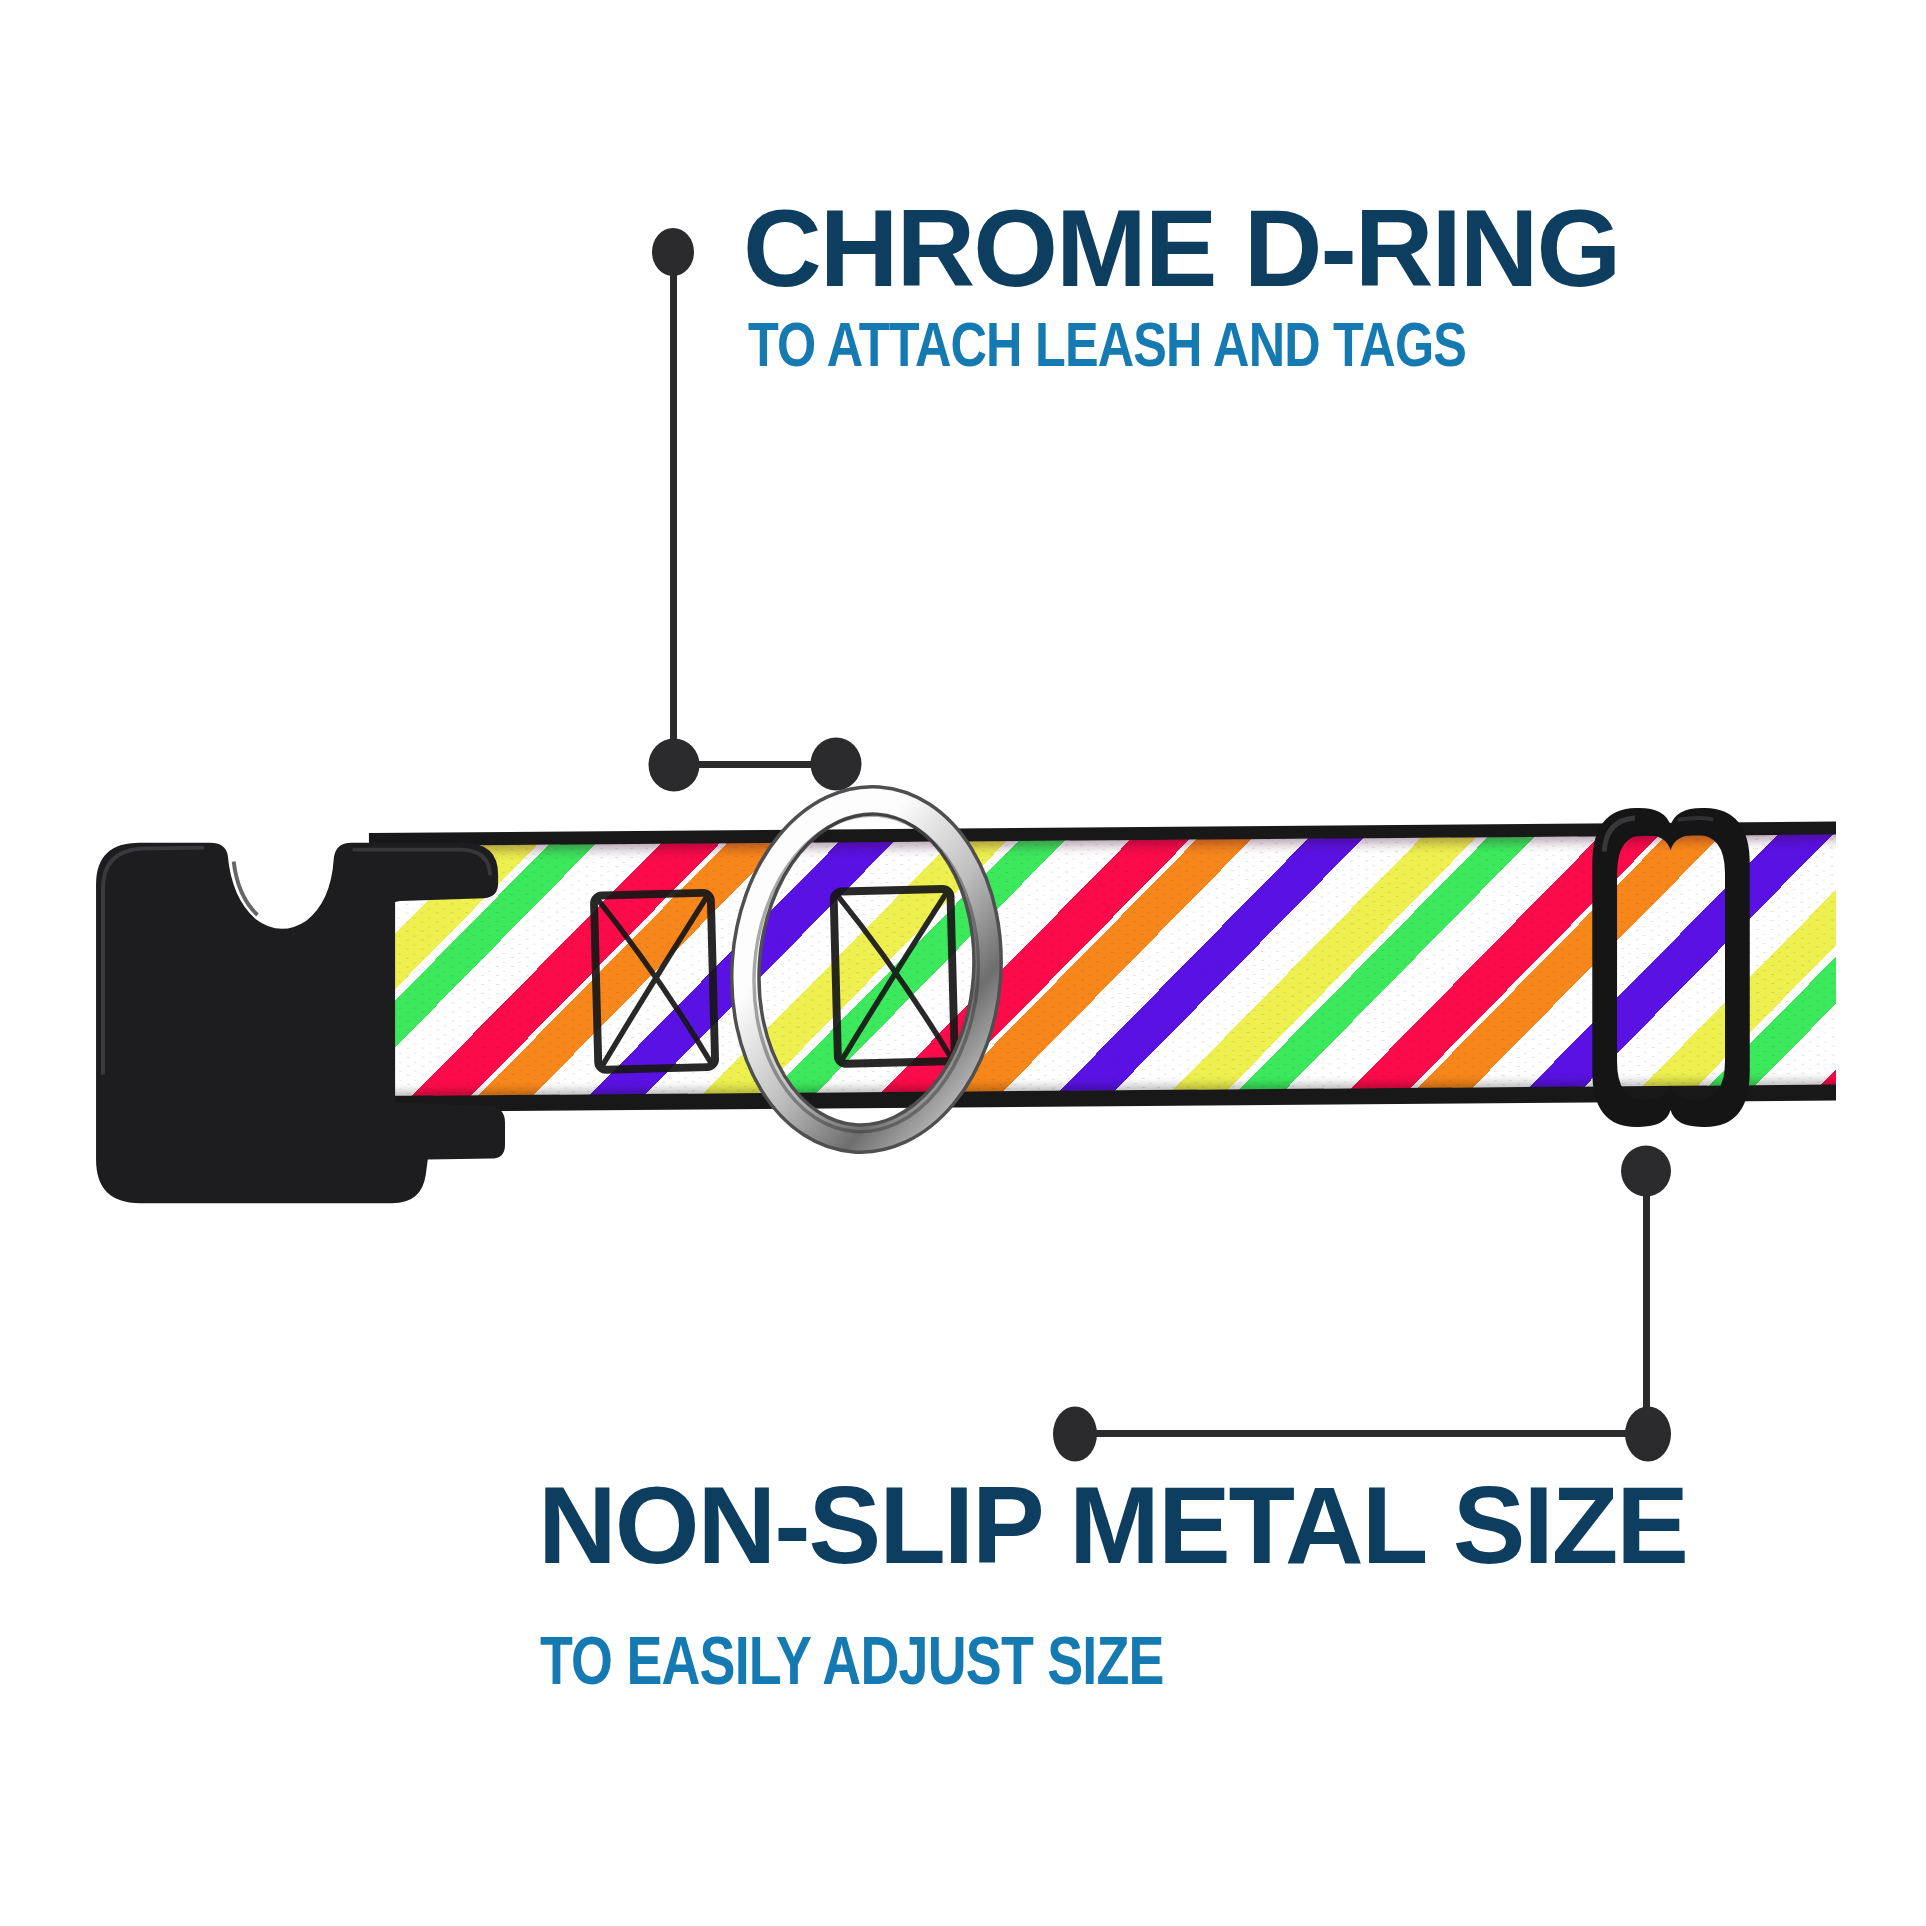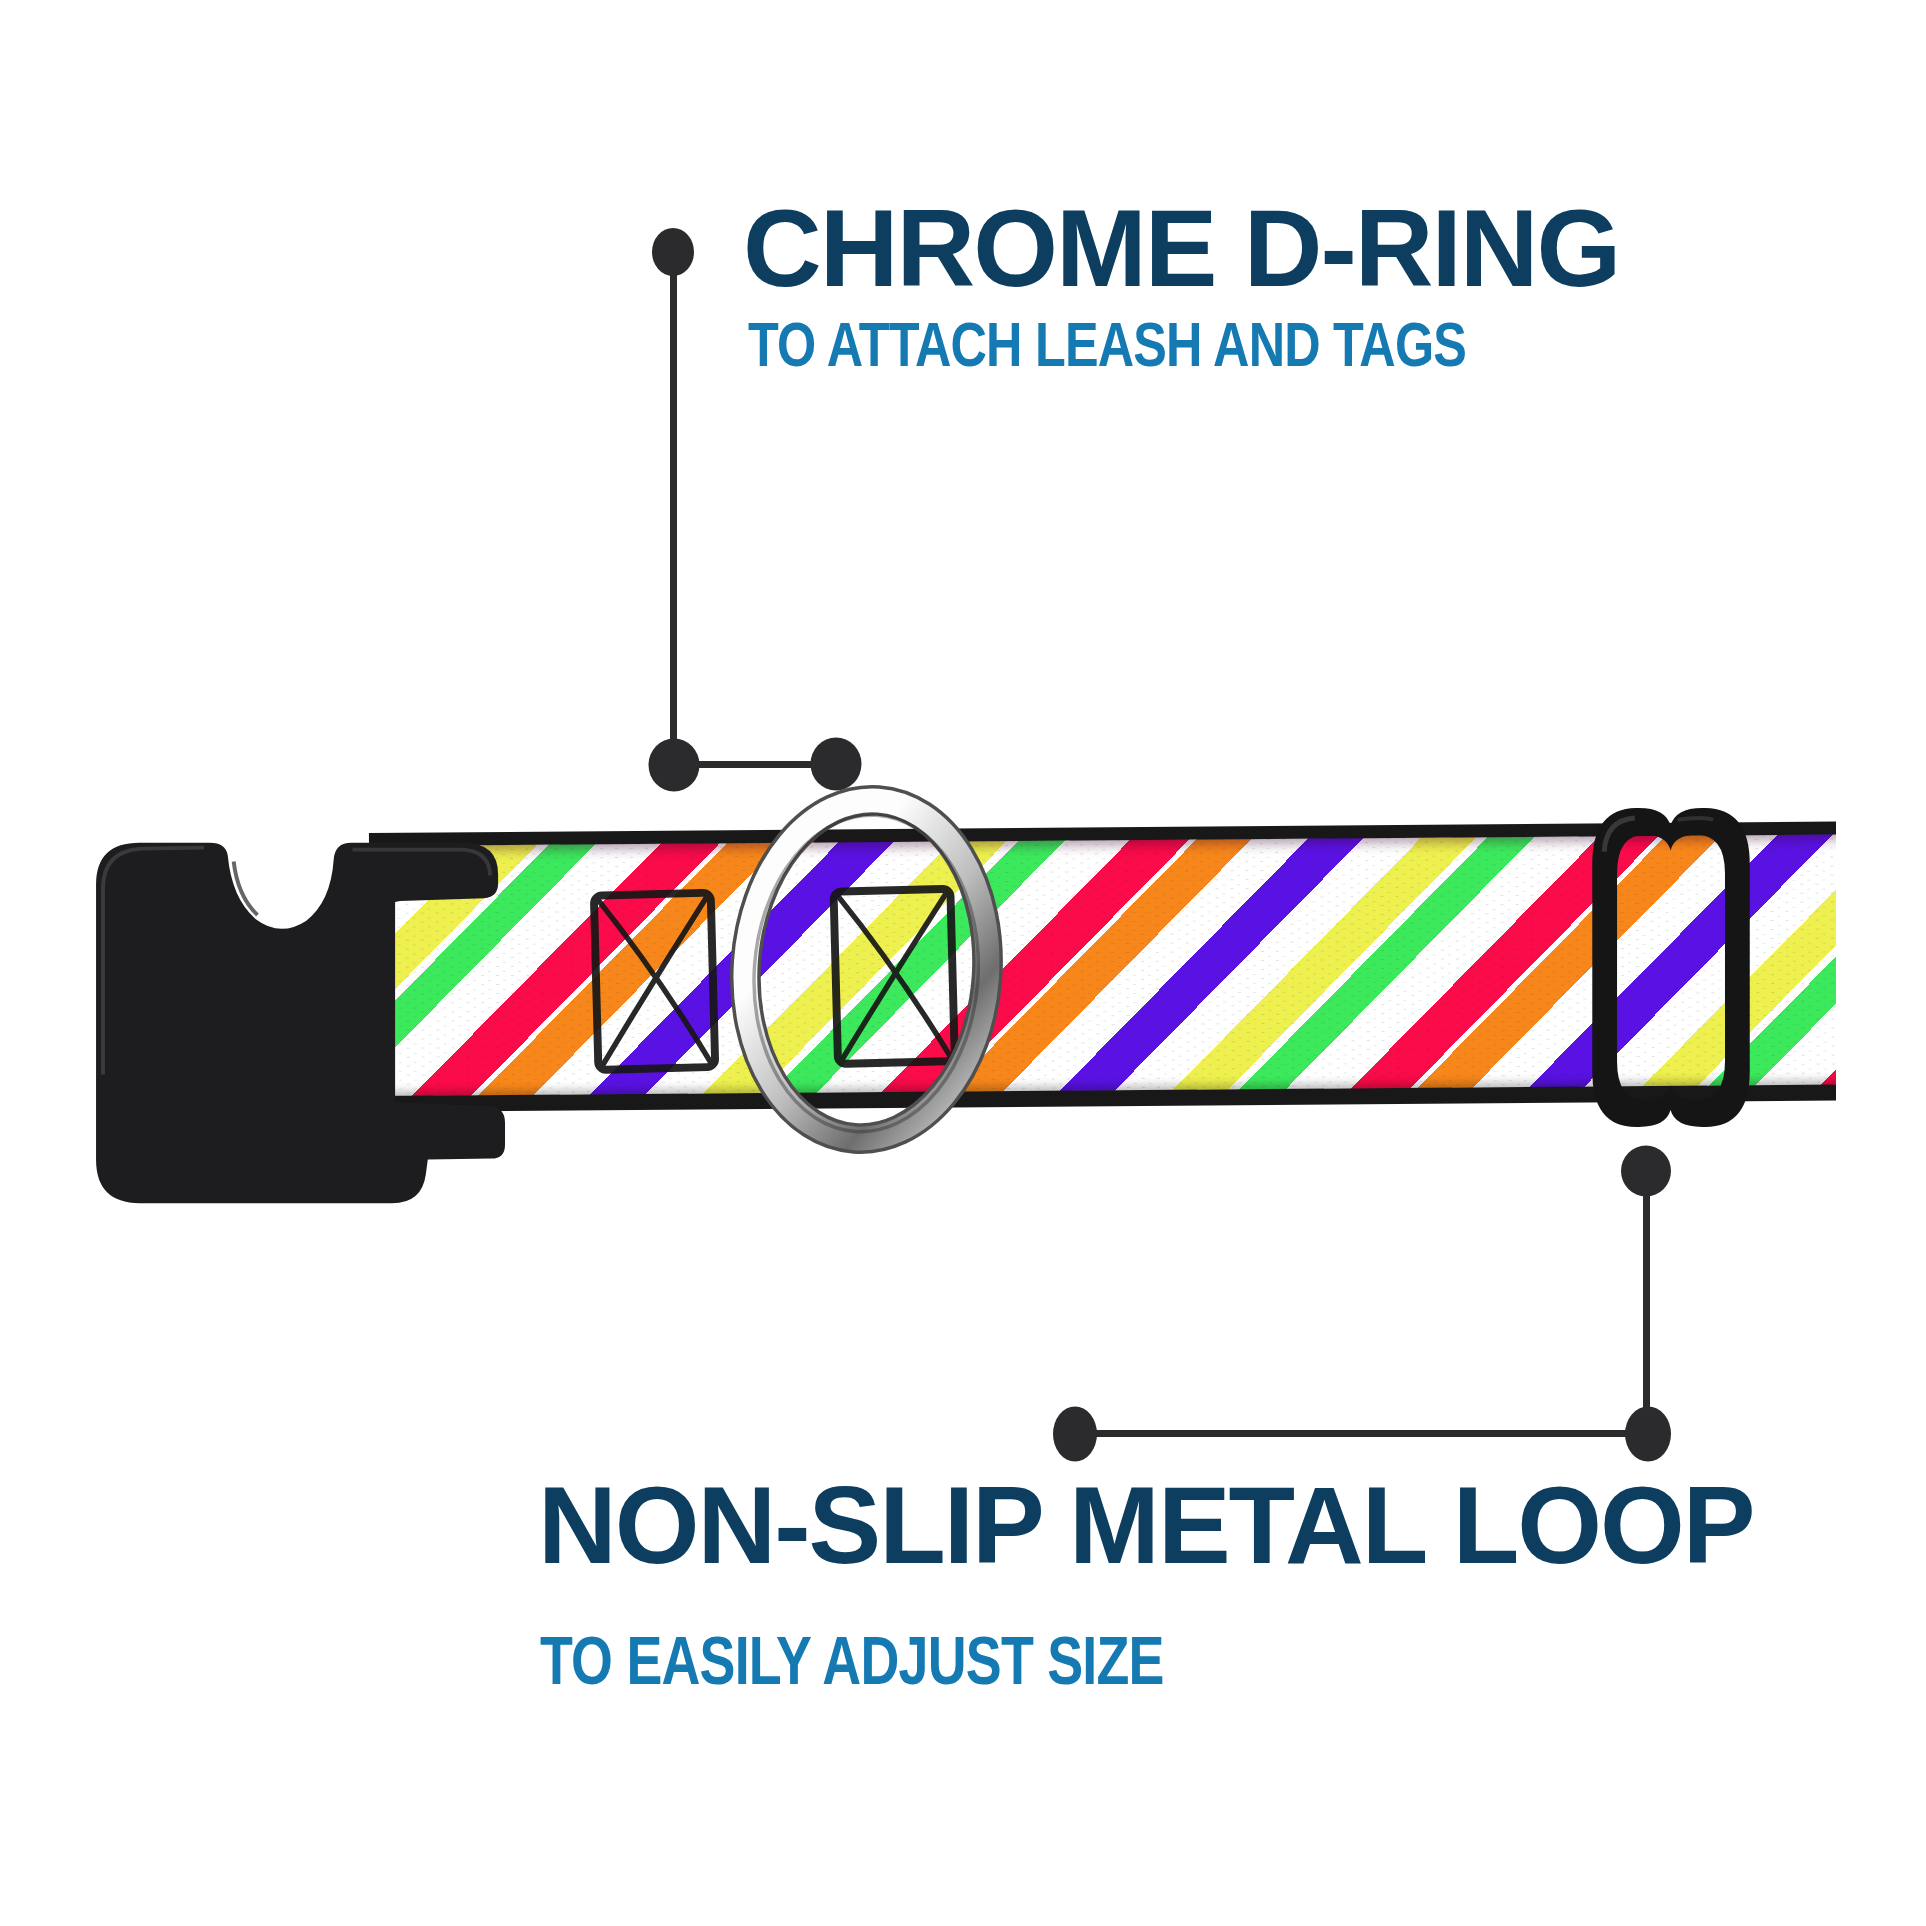--- a/index.html
+++ b/index.html
@@ -153,18 +153,18 @@
     <div class="cdot" id="b-dot-top"></div>
     <div class="cline" id="b-line-vert"></div>
     <div class="cdot" id="b-dot-elbow"></div>
     <div class="cline" id="b-line-horz"></div>
     <div class="cdot" id="b-dot-end"></div>
   </div>
 
   <div class="overlay textlayer">
     <div class="callout-title" id="dring-title">CHROME D-RING</div>
     <div class="callout-sub" id="dring-sub">TO ATTACH LEASH AND TAGS</div>
-    <div class="callout-title" id="loop-title">NON-SLIP METAL LOOP</div>
+    <div class="callout-title" id="loop-title">NON-SLIP METAL SIZE</div>
     <div class="callout-sub" id="loop-sub">TO EASILY ADJUST SIZE</div>
   </div>
 
 </div>
 
 
 </body></html>

